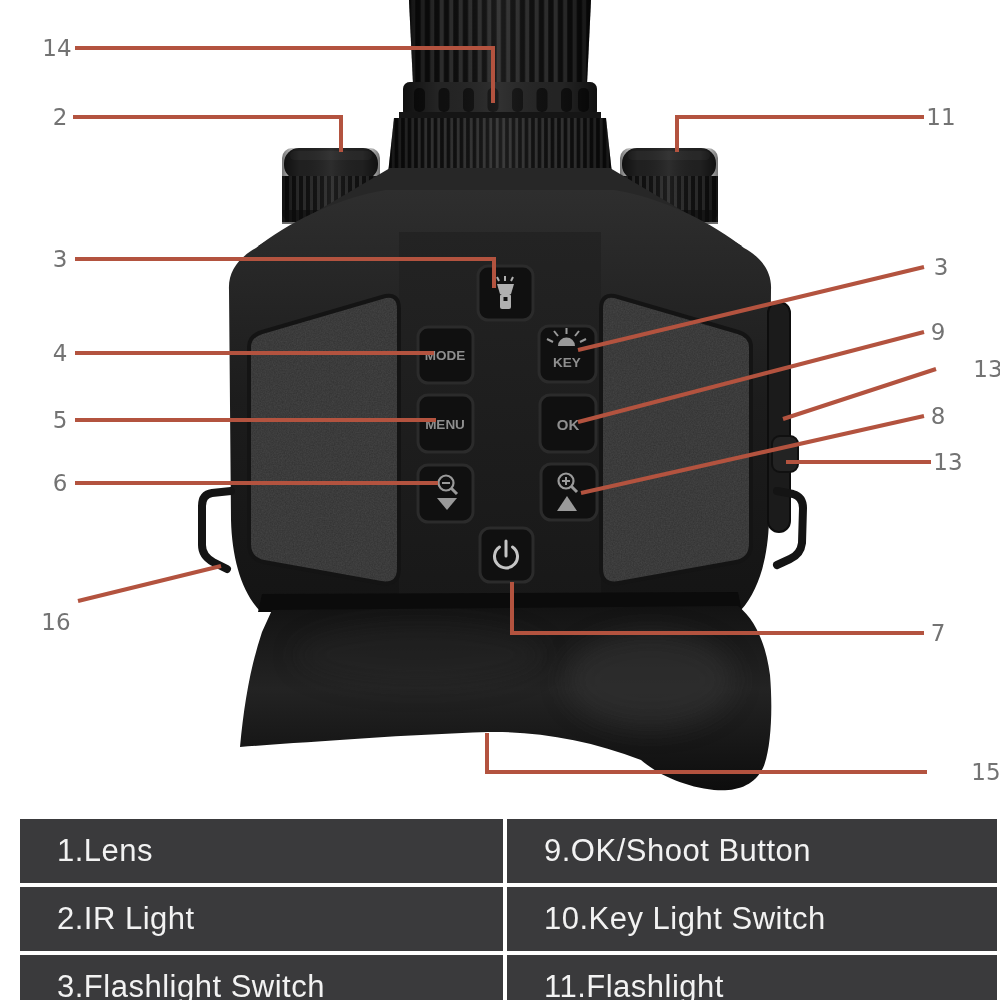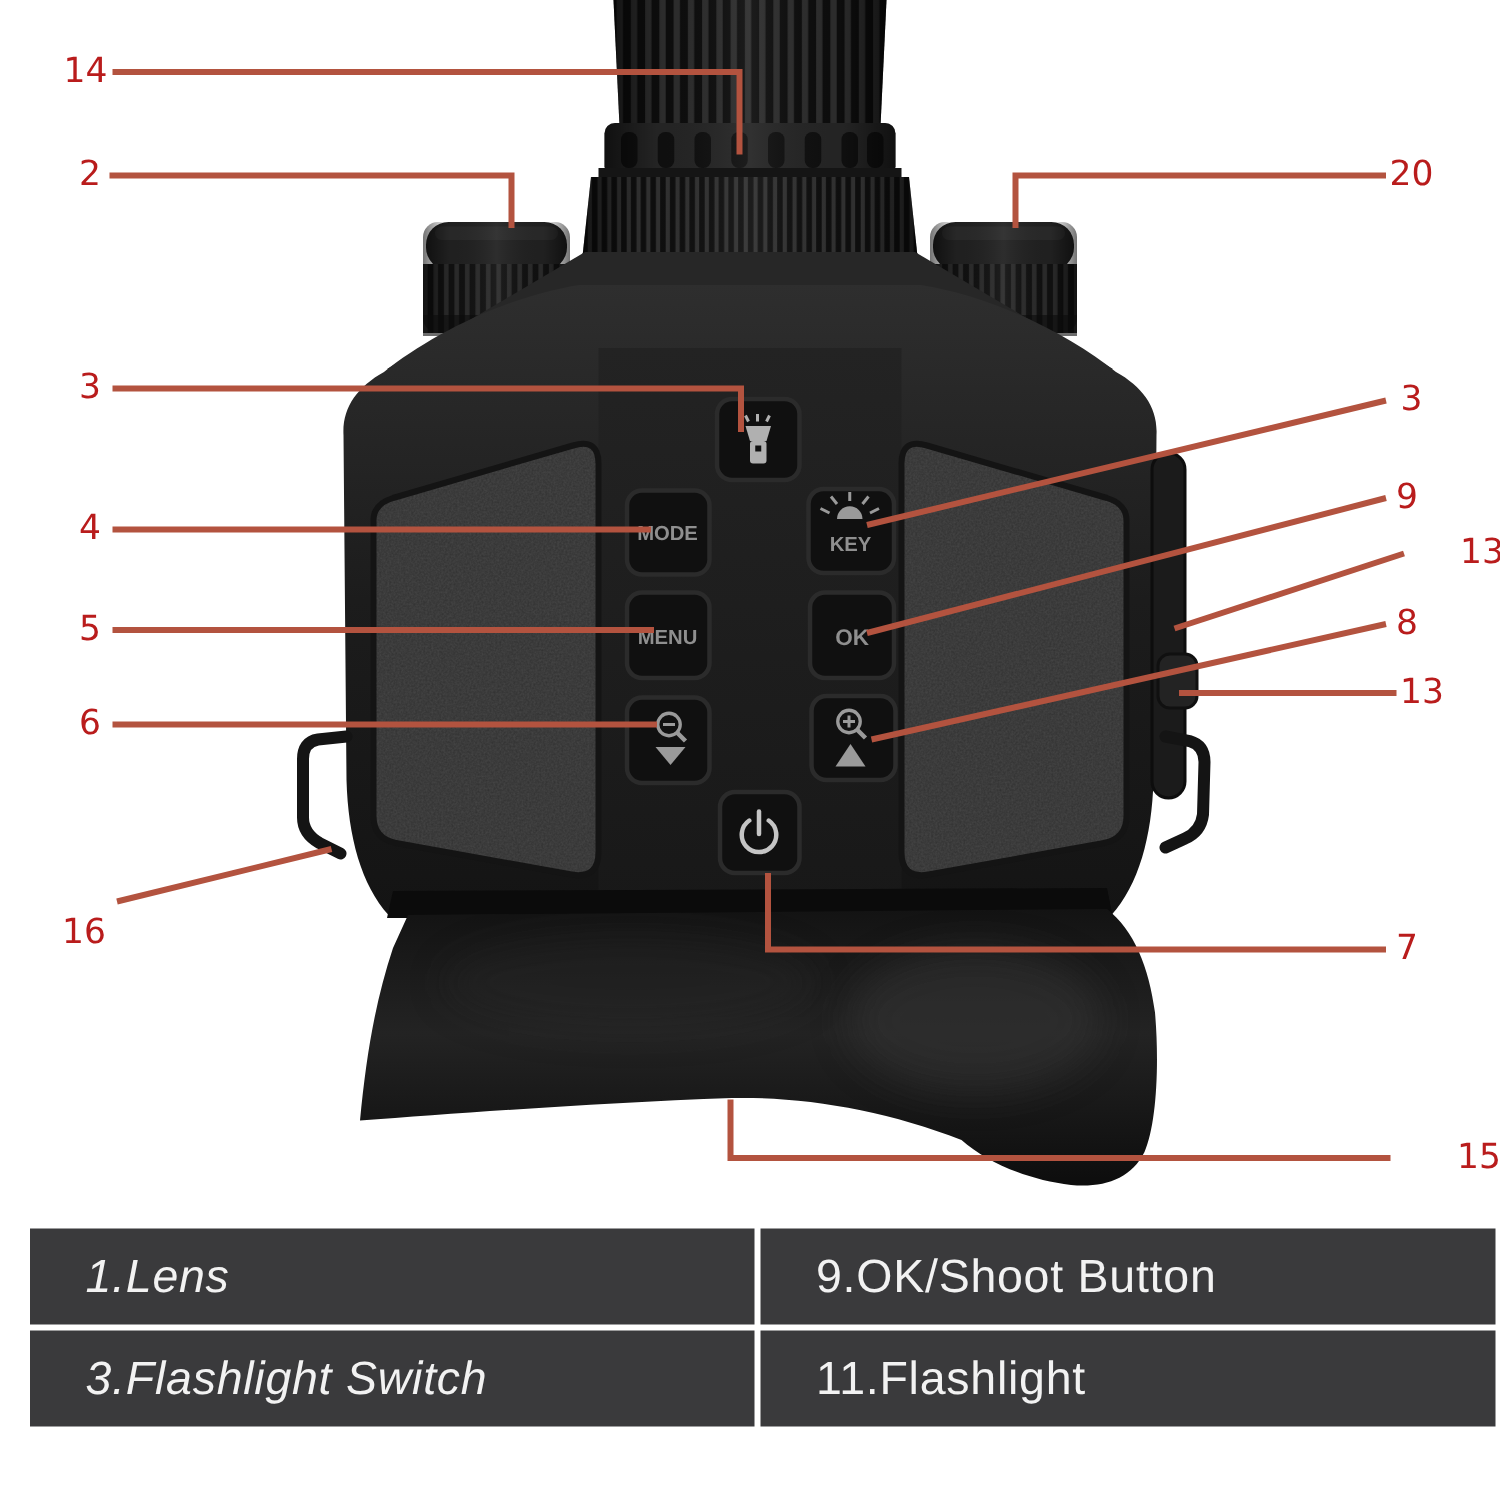--- a/index.html
+++ b/index.html
@@ -3,31 +3,31 @@
 <meta charset="utf-8">
 <style>
   html,body{margin:0;padding:0;background:#ffffff;}
   .stage{
     position:relative;width:1000px;height:1000px;background:#ffffff;
     overflow:hidden;font-family:"Liberation Sans",sans-serif;
   }
   .device-svg{position:absolute;left:0;top:0;}
   .co{
     position:absolute;transform:translate(-50%,-50%);
-    font-family:"DejaVu Sans",sans-serif;font-size:23px;color:#b91c1c;
+    font-family:"DejaVu Sans",sans-serif;font-size:23px;color:#737373;
     white-space:nowrap;line-height:1;
   }
   .legend{position:absolute;left:20px;top:819px;width:977px;}
   .legend-row{display:flex;gap:4px;margin-bottom:4px;}
   .legend-cell{
     height:64px;background:#3a3a3c;color:#f2f2f2;display:flex;align-items:center;
     padding-left:37px;box-sizing:border-box;font-size:31px;font-weight:400;
     font-family:"Liberation Sans",sans-serif;letter-spacing:0.5px;
   }
-  .legend-cell.left{width:483px;flex:none;font-style:italic;}
+  .legend-cell.left{width:483px;flex:none;}
   .legend-cell.right{flex:1;}
   .btn-label{fill:#8f8f8f;font-family:"Liberation Sans",sans-serif;font-weight:bold;}
 </style>
 </head>
 <body>
 
 <div class="stage">
 
   <svg class="device-svg" width="1000" height="818" viewBox="0 0 1000 818">
     <defs>
@@ -246,33 +246,37 @@
     </g>
   </svg>
 
   <div class="co" style="left:57px;top:48px">14</div>
   <div class="co" style="left:60px;top:117px">2</div>
   <div class="co" style="left:60px;top:259px">3</div>
   <div class="co" style="left:60px;top:353px">4</div>
   <div class="co" style="left:60px;top:420px">5</div>
   <div class="co" style="left:60px;top:483px">6</div>
   <div class="co" style="left:56px;top:622px">16</div>
-  <div class="co" style="left:941px;top:117px">20</div>
+  <div class="co" style="left:941px;top:117px">11</div>
   <div class="co" style="left:941px;top:267px">3</div>
   <div class="co" style="left:938px;top:332px">9</div>
   <div class="co" style="left:988px;top:369px">13</div>
   <div class="co" style="left:938px;top:416px">8</div>
   <div class="co" style="left:948px;top:462px">13</div>
   <div class="co" style="left:938px;top:633px">7</div>
   <div class="co" style="left:986px;top:772px">15</div>
 
   <div class="legend">
     <div class="legend-row">
       <div class="legend-cell left">1.Lens</div>
       <div class="legend-cell right">9.OK/Shoot Button</div>
     </div>
     <div class="legend-row">
+      <div class="legend-cell left">2.IR Light</div>
+      <div class="legend-cell right">10.Key Light Switch</div>
+    </div>
+    <div class="legend-row">
       <div class="legend-cell left">3.Flashlight Switch</div>
       <div class="legend-cell right">11.Flashlight</div>
     </div>
   </div>
 
 </div>
 
 </body></html>

